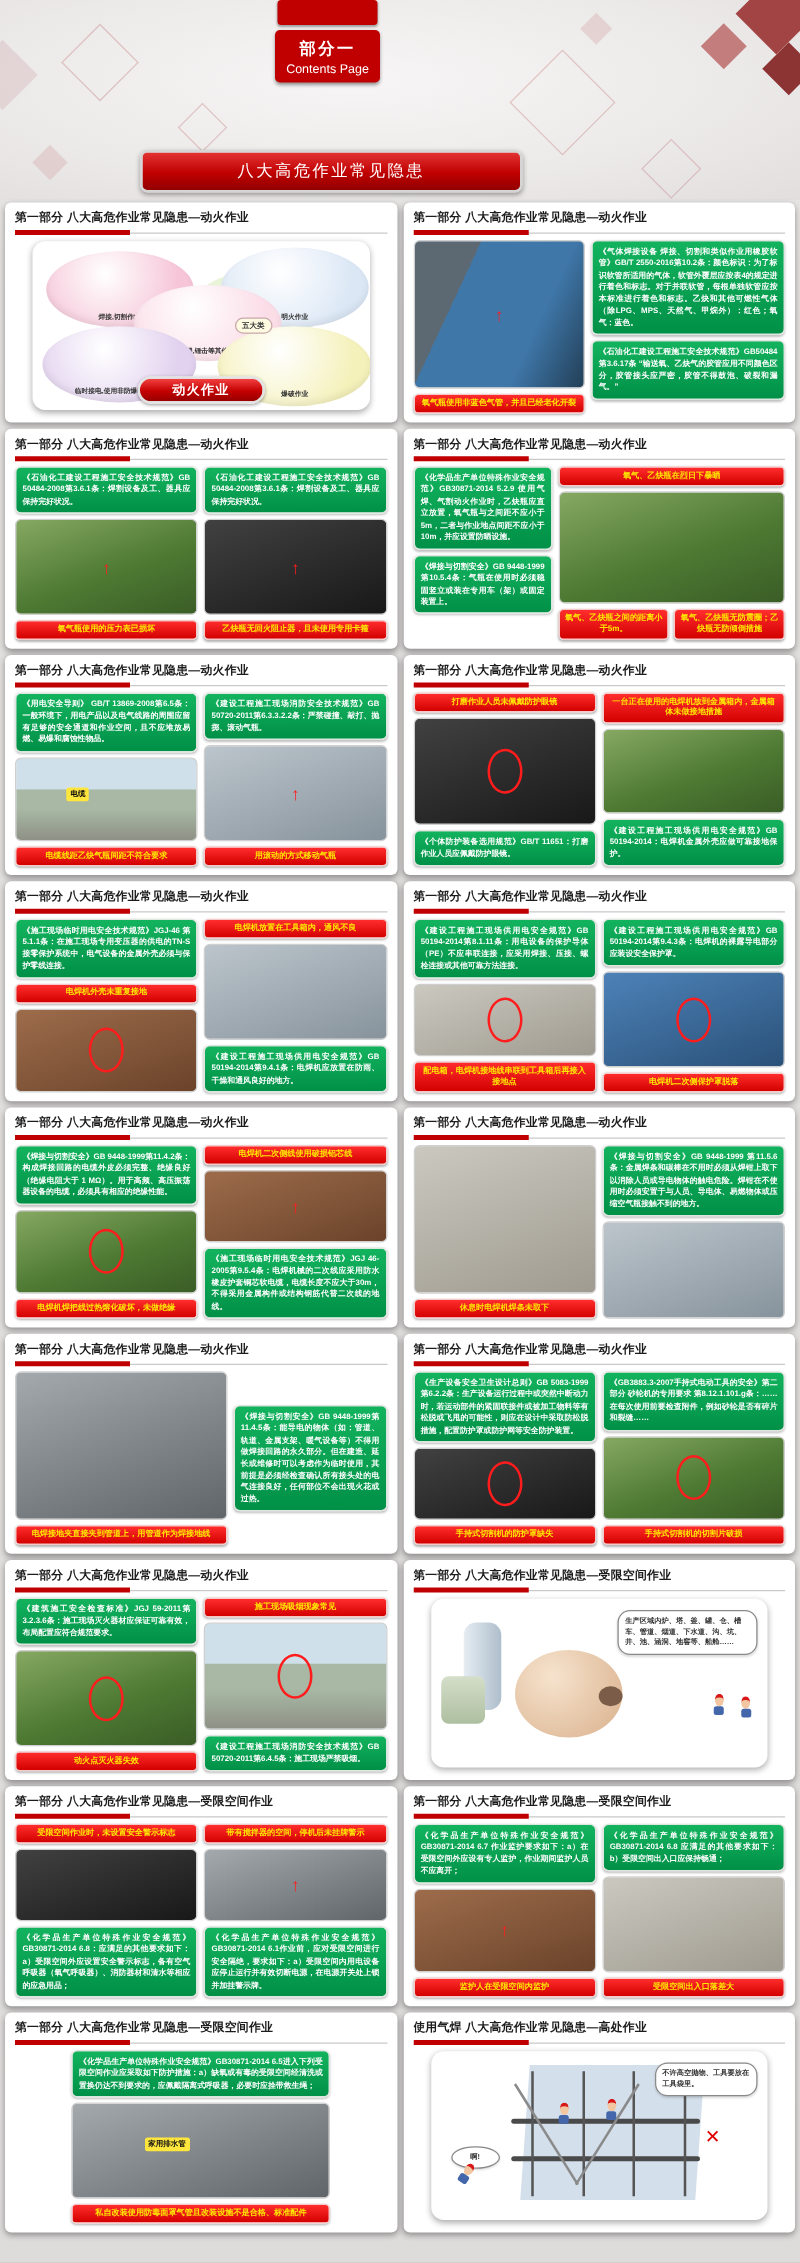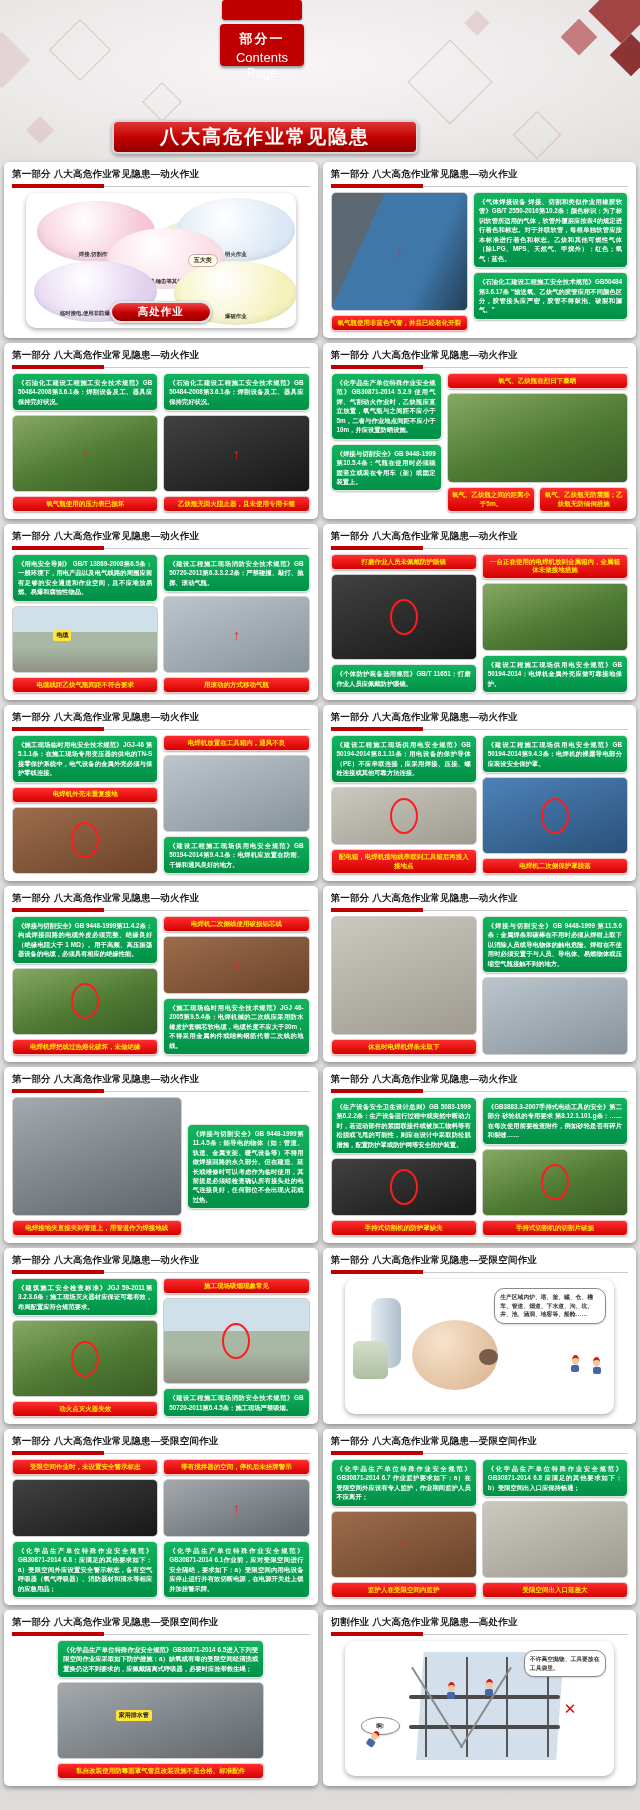--- a/index.html
+++ b/index.html
@@ -7,25 +7,25 @@
         background:linear-gradient(180deg,#efecec,#e3e0e0 12%,#dedbdb);
         font-family:"Liberation Sans","DejaVu Sans",sans-serif;}
   .topbg{position:absolute;left:0;top:0;width:640px;height:160px;
          background:radial-gradient(ellipse at 45% 40%,#f7f5f5 0%,#ece9e9 60%,#e2dede 100%);}
   .dm{position:absolute;transform:rotate(45deg);border:1px solid rgba(195,125,125,.38);}
   .dmf{position:absolute;transform:rotate(45deg);}
   
   .tab-top{position:absolute;left:222px;top:0;width:80px;height:20px;background:#c00000;border-radius:3px;box-shadow:0 1px 2px rgba(0,0,0,.35);}
   .part-tab{position:absolute;left:220px;top:24px;width:84px;height:42px;background:#c00000;border-radius:4px;color:#fff;text-align:center;box-shadow:0 2px 3px rgba(0,0,0,.4);}
   .part-label{font-size:13px;font-weight:bold;margin-top:6px;letter-spacing:2px;}
-  .part-sub{font-size:13px;margin-top:2px;}
+  .part-sub{font-size:10px;margin-top:2px;}
   .main-title{position:absolute;left:112px;top:120px;width:302px;height:30px;
       background:linear-gradient(#e23333,#c00000 55%,#920000);
       border:2px solid #d6d4d4;border-radius:6px;box-shadow:0 2px 4px rgba(0,0,0,.35);
-      display:flex;align-items:center;justify-content:center;color:#fff;font-weight:bold;font-size:19px;letter-spacing:2px;text-align:right;}
+      display:flex;align-items:center;justify-content:center;color:#fff;font-weight:normal;font-size:13px;letter-spacing:2px;text-align:right;}
   
   #grid{position:absolute;left:4px;top:162px;width:632px;display:grid;grid-template-columns:1fr 1fr;gap:5px 5px;grid-auto-rows:176px;}
   .slide{background:#fff;border-radius:5px;box-shadow:0 2px 5px rgba(0,0,0,.38);padding:6px 8px 7px;display:flex;flex-direction:column;overflow:hidden;}
   .slide-header{font-size:9.5px;font-weight:bold;color:#1c1c1c;letter-spacing:.2px;white-space:nowrap;overflow:hidden;}
   .rule{height:5px;border-bottom:1px solid #c9c9c9;position:relative;margin-bottom:5px;flex-shrink:0;}
   .redbar{position:absolute;left:0;bottom:-2px;width:92px;height:4px;background:#c00000;}
   .content{flex:1;display:flex;gap:5px;min-height:0;}
   .col{display:flex;flex-direction:column;gap:4px;min-width:0;min-height:0;}
   .greenbox{background:linear-gradient(#13b35e,#009047);border:1px solid #dfe6df;border-radius:5px;color:#fff;font-weight:bold;
             font-size:6.3px;line-height:1.5;padding:4px 5px;text-align:justify;overflow:hidden;flex-shrink:0;box-shadow:0 1px 2px rgba(0,0,0,.25);}
@@ -109,21 +109,21 @@
             <span>烧烤煨,锤击等其他作业</span>
           </div>
           <div class="ellipse" style="left: 3%; top: 50%; width: 42%; height: 38%; background: radial-gradient(circle at 40% 30%, rgb(255, 255, 255) 0%, rgb(226, 210, 239) 70%);">
             <span>临时接电,使用非防爆电器作业</span>
           </div>
           <div class="ellipse" style="left: 55%; top: 50%; width: 42%; height: 40%; background: radial-gradient(circle at 40% 30%, rgb(255, 255, 255) 0%, rgb(245, 241, 187) 70%);">
             <span>爆破作业</span>
           </div>
           <div class="centertag" style="left: 60%; top: 45%;">五大类</div>
           <div class="pillwrap">
-            <div class="pill">高处作业</div>
+            <div class="pill">动火作业</div>
           </div>
         </div>
       </section>
       <section class="slide">
         <div class="slide-header">第一部分  八大高危作业常见隐患—动火作业</div>
         <div class="rule">
           <div class="redbar"></div>
         </div>
         <div class="content">
           <div class="col" style="width: 47%;">
@@ -433,21 +433,21 @@
             <div class="greenbox">《化学品生产单位特殊作业安全规范》GB30871-2014 6.5进入下列受限空间作业应采取如下防护措施：a）缺氧或有毒的受限空间经清洗或置换仍达不到要求的，应佩戴隔离式呼吸器，必要时应拴带救生绳；</div>
             <div class="photo tone-plant" style="flex: 1 1 auto;">
               <div class="phototag">家用排水管</div>
             </div>
             <div class="redlabel">私自改装使用防毒面罩气管且改装设施不是合格、标准配件</div>
           </div>
           <div class="col" style="width: 14%;"></div>
         </div>
       </section>
       <section class="slide">
-        <div class="slide-header">切割作业  八大高危作业常见隐患—高处作业</div>
+        <div class="slide-header">使用气焊  八大高危作业常见隐患—高处作业</div>
         <div class="rule">
           <div class="redbar"></div>
         </div>
         <div class="ccard">
           <div class="shape" style="left: 28%; top: 8%; width: 52%; height: 80%; background: rgb(211, 223, 235); transform: skewX(-4deg);"></div>
           <div class="shape" style="left: 24%; top: 40%; width: 56%; height: 4px; background: rgb(74, 74, 74); border-radius: 2px;"></div>
           <div class="shape" style="left: 24%; top: 62%; width: 56%; height: 4px; background: rgb(74, 74, 74); border-radius: 2px;"></div>
           <div class="shape" style="left: 30%; top: 12%; width: 2px; height: 74%; background: rgb(85, 85, 85);"></div>
           <div class="shape" style="left: 45%; top: 12%; width: 2px; height: 74%; background: rgb(85, 85, 85);"></div>
           <div class="shape" style="left: 60%; top: 12%; width: 2px; height: 74%; background: rgb(85, 85, 85);"></div>

